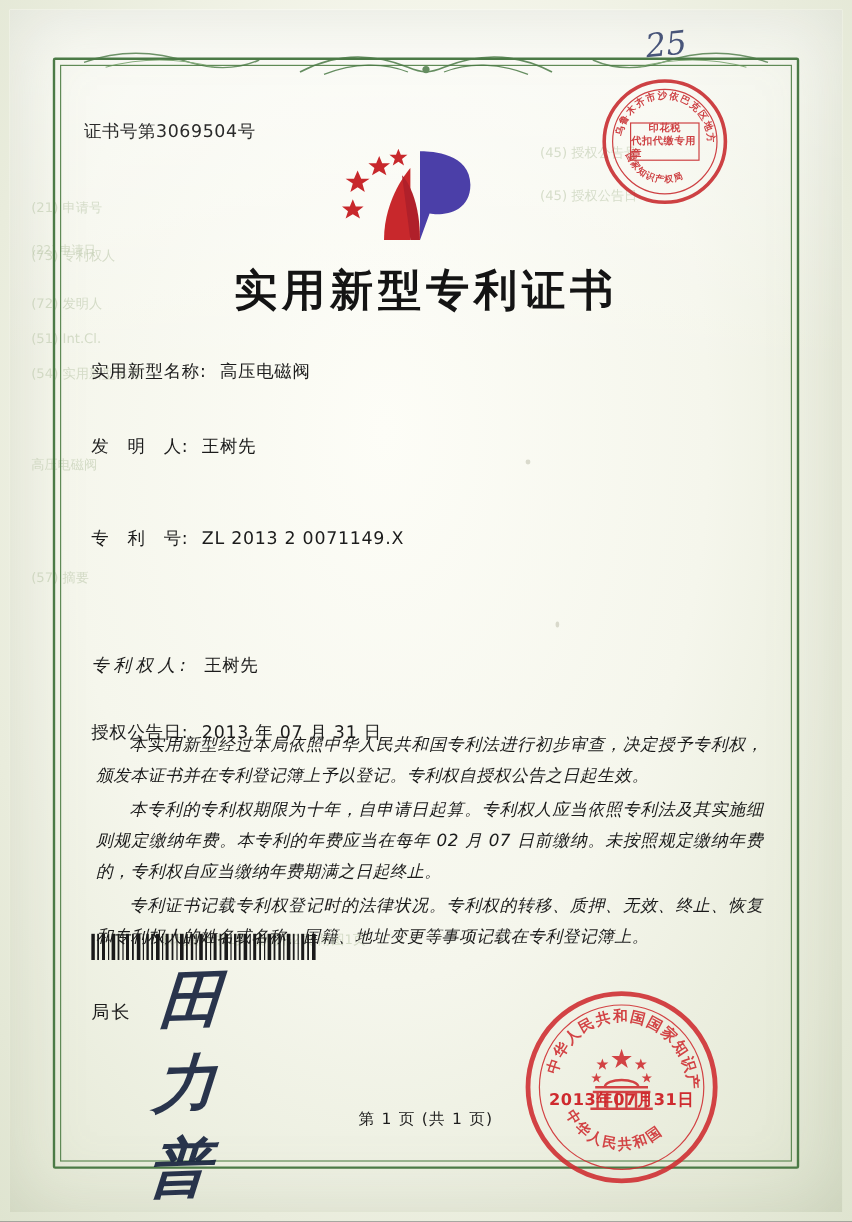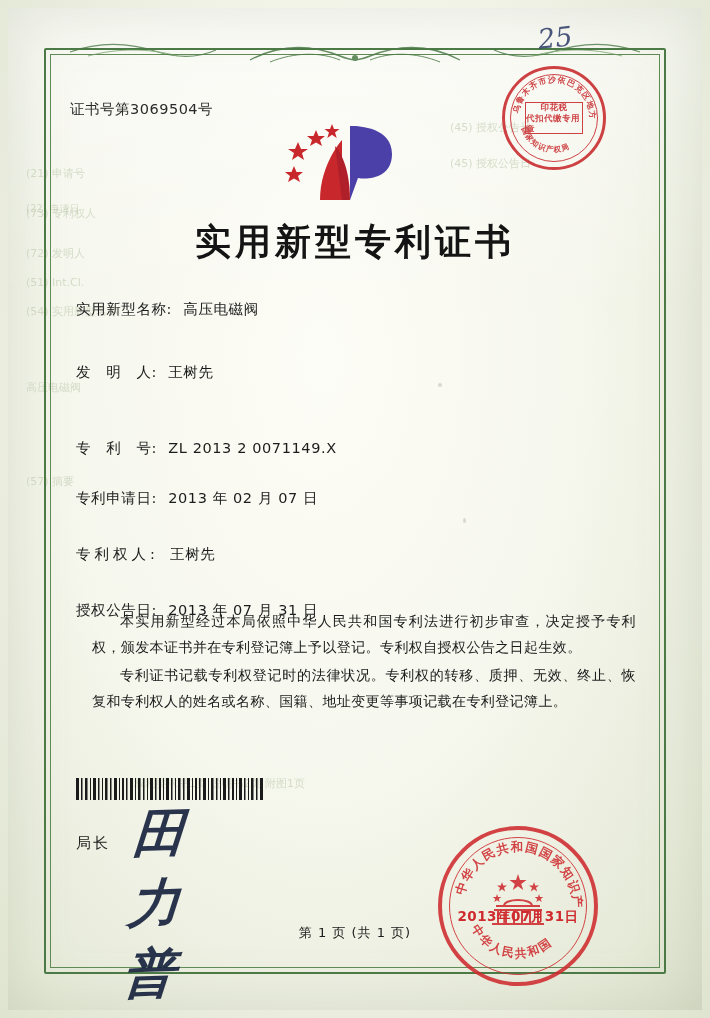--- a/index.html
+++ b/index.html
@@ -96,21 +96,21 @@
   }
   .field .lbl { display: inline-block; }
   .field .val { display: inline-block; }
 
   #paras {
     position: absolute; left: 6px; right: 4px; top: 530px;
     font-size: 14px; line-height: 26px; color: #1a1a1a;
     text-align: justify;
     letter-spacing: .4px;
   }
-  #paras p { margin: 0 0 2px 16px; text-indent: 28px; }
+  #paras p { margin: 0 0 2px 4px; text-indent: 28px; font-style: italic; }
 
   
   #barcode {
     position: absolute; left: 6px; top: 700px;
     width: 190px; height: 22px;
   }
 
   #sign-row {
     position: absolute; left: 6px; top: 755px;
   }
@@ -270,37 +270,34 @@
       <div class="field" style="top:285px;">
         <span class="lbl">发　明　人:</span>
         <span class="val" style="margin-left:6px;">王树先</span>
       </div>
 
       <div class="field" style="top:361px;">
         <span class="lbl">专　利　号:</span>
         <span class="val" style="margin-left:6px;">ZL 2013 2 0071149.X</span>
       </div>
 
-      <div class="field" style="top:411px;">
-        <span class="lbl">专利申请日:</span>
-        <span class="val" style="margin-left:6px;">2013 年 02 月 07 日</span>
-      </div>
 
       <div class="field" style="top:467px;">
-        <span class="lbl" style="letter-spacing:4px;">专利权人:</span>
+        <span class="lbl" style="letter-spacing:4px;font-style:italic;">专利权人:</span>
         <span class="val" style="margin-left:6px;">王树先</span>
       </div>
 
       <div class="field" style="top:523px;">
         <span class="lbl">授权公告日:</span>
         <span class="val" style="margin-left:6px;">2013 年 07 月 31 日</span>
       </div>
 
       <div id="paras">
         <p>本实用新型经过本局依照中华人民共和国专利法进行初步审查，决定授予专利权，颁发本证书并在专利登记簿上予以登记。专利权自授权公告之日起生效。</p>
+        <p>本专利的专利权期限为十年，自申请日起算。专利权人应当依照专利法及其实施细则规定缴纳年费。本专利的年费应当在每年 02 月 07 日前缴纳。未按照规定缴纳年费的，专利权自应当缴纳年费期满之日起终止。</p>
         <p>专利证书记载专利权登记时的法律状况。专利权的转移、质押、无效、终止、恢复和专利权人的姓名或名称、国籍、地址变更等事项记载在专利登记簿上。</p>
       </div>
 
       <svg id="barcode" viewBox="0 0 190 22" preserveAspectRatio="none">
         <g fill="#1a1a1a">
           <rect x="0" y="0" width="3" height="22"></rect>
             <rect x="5" y="0" width="1.5" height="22"></rect>
           <rect x="9" y="0" width="2.5" height="22"></rect>
             <rect x="14" y="0" width="1" height="22"></rect>
           <rect x="17" y="0" width="3" height="22"></rect>

